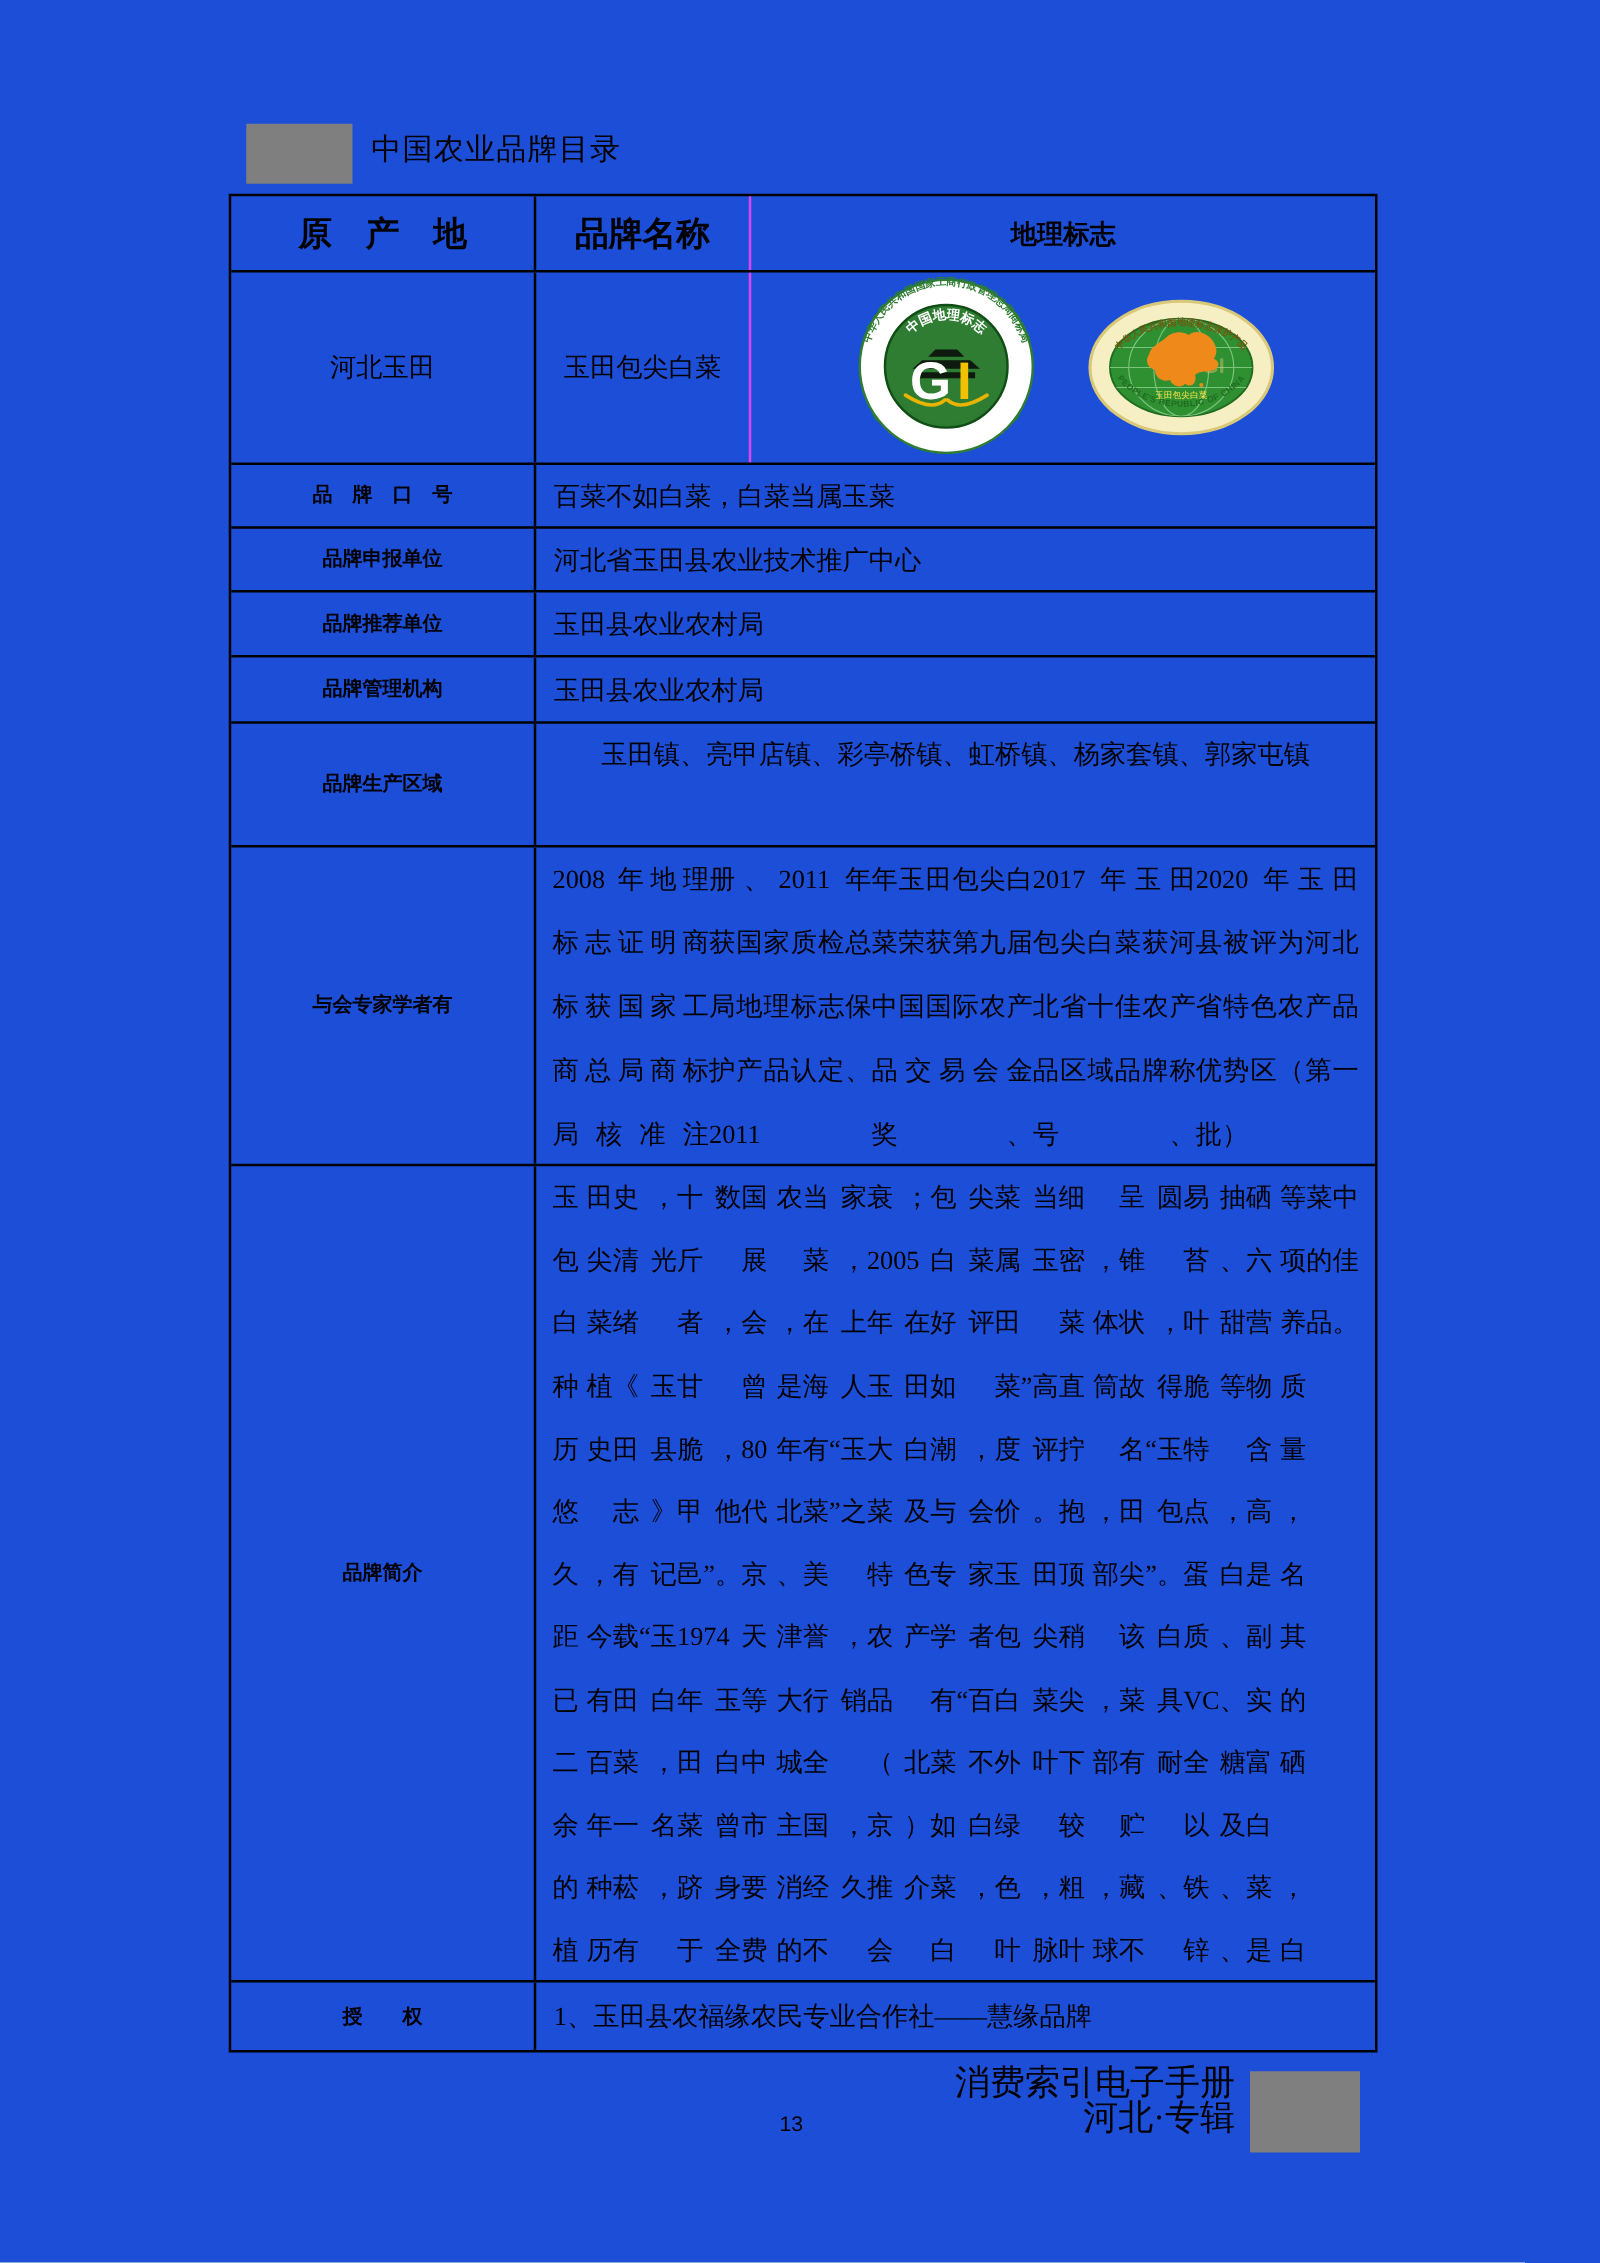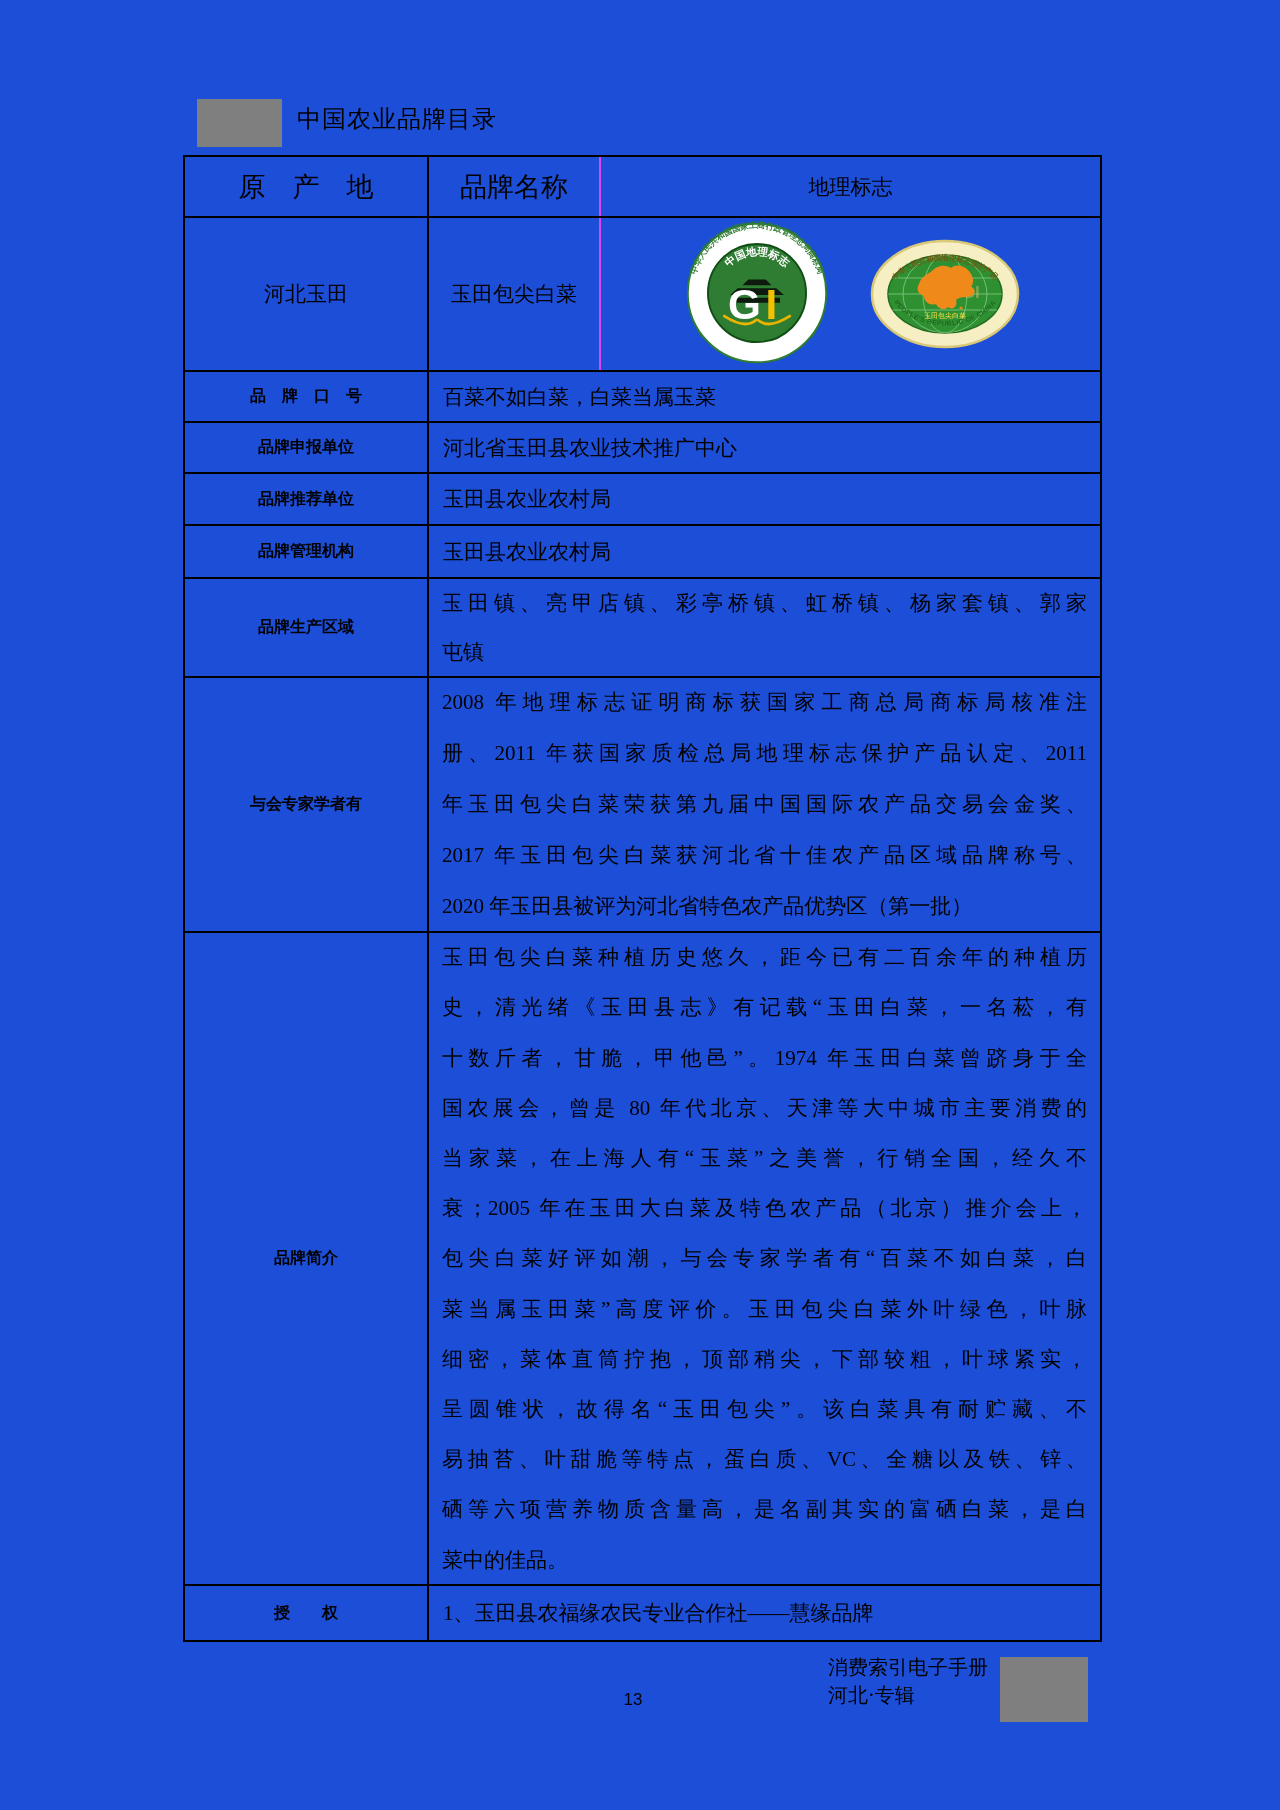--- a/index.html
+++ b/index.html
@@ -17,35 +17,35 @@
   .t-row.last{border-bottom:none;}
   .r1{height:61px;} .r2{height:154px;} .r3{height:51px;} .r4{height:51px;}
   .r5{height:52px;} .r6{height:53px;} .r7{height:99px;} .r8{height:255px;}
   .r9{height:653px;} .r10{height:54px;}
 
   .c-label{width:244px;box-sizing:border-box;border-right:2px solid #000;
            display:flex;align-items:center;justify-content:center;
            font-weight:bold;font-size:16px;white-space:pre;text-align:center;flex-shrink:0;}
   .c-mid{width:172px;box-sizing:border-box;border-right:2px solid #d946ef;
          display:flex;align-items:center;justify-content:center;font-size:21px;flex-shrink:0;}
-  .c-head{font-weight:normal;font-size:27px;}
+  .c-head{font-weight:bold;font-size:27px;}
   .c-val{flex:1;display:flex;align-items:center;padding:0 14px;font-size:21px;box-sizing:border-box;}
-  .c-blk{flex:1;display:flex;flex-direction:column;justify-content:center;
+  .c-blk{flex:1;display:flex;flex-direction:row;justify-content:center;
          padding:0 13px;font-size:21px;box-sizing:border-box;}
   .jl{text-align:justify;}
   .jl.stretch{text-align-last:justify;}
   .lh51{line-height:51px;} .lh50{line-height:50.2px;} .lh49{line-height:49px;}
 
   .logo-cell{flex:1;display:flex;align-items:center;justify-content:center;gap:38px;}
 
   
   .pg-num{position:absolute;left:600px;top:1690px;width:66px;text-align:center;
           font-size:17px;font-family:"Liberation Sans","DejaVu Sans",sans-serif;}
-  .ft-right{position:absolute;right:292px;top:1653px;
-            font-size:20px;line-height:28px;}
+  .ft-right{position:absolute;right:292px;top:1653px;text-align:right;
+            font-size:28px;line-height:28px;}
   .ft-box{position:absolute;left:1000px;top:1657px;width:88px;height:65px;background:#7f7f7f;}
 </style>
 </head>
 <body>
 
 <div class="page">
 
   <div class="hdr-box"></div>
   <div class="hdr-title">中国农业品牌目录</div>
 

